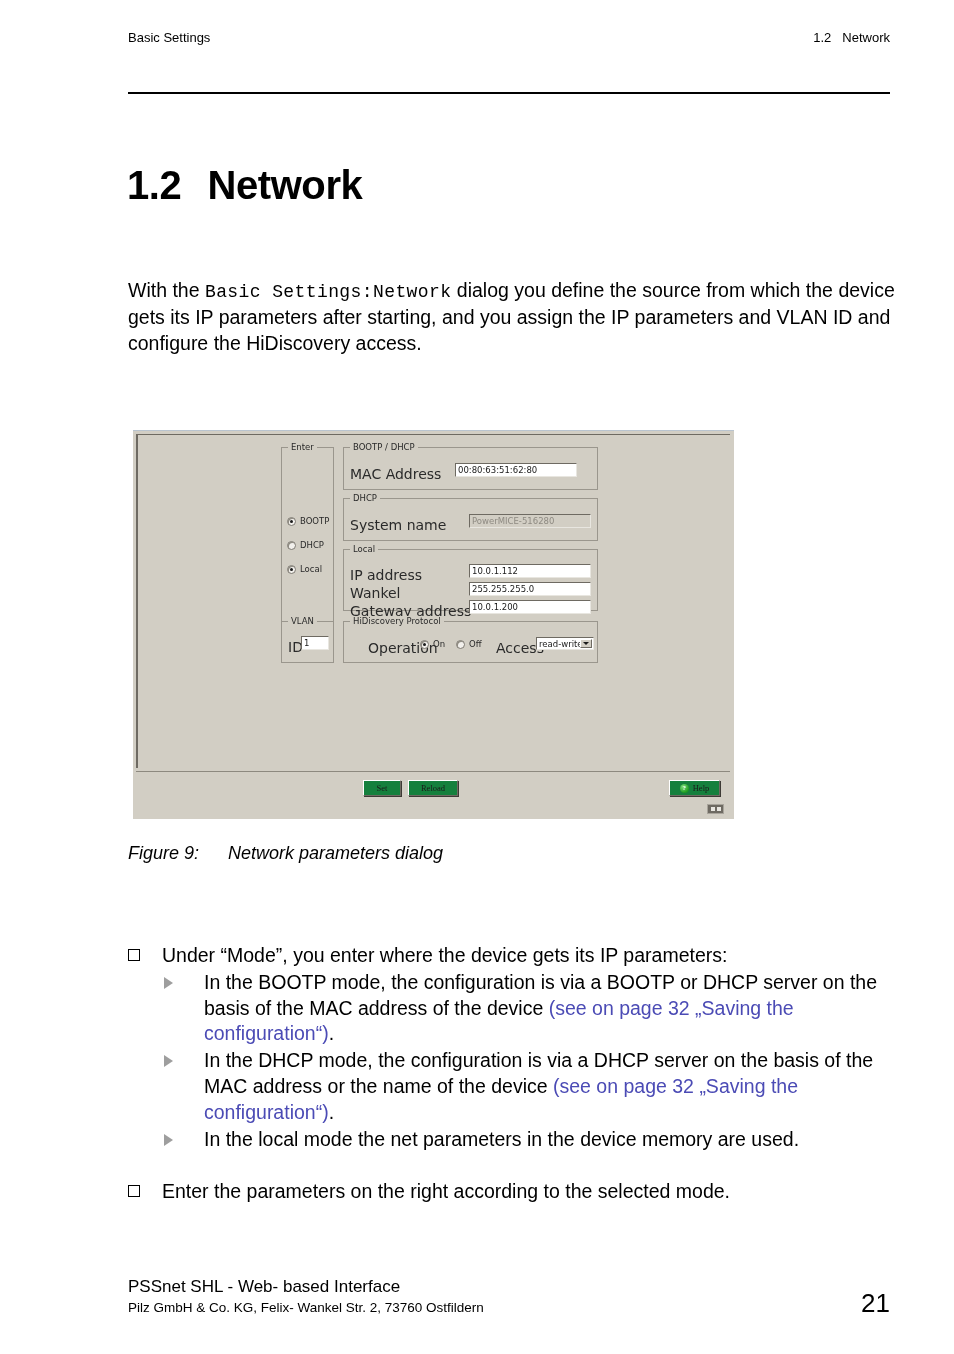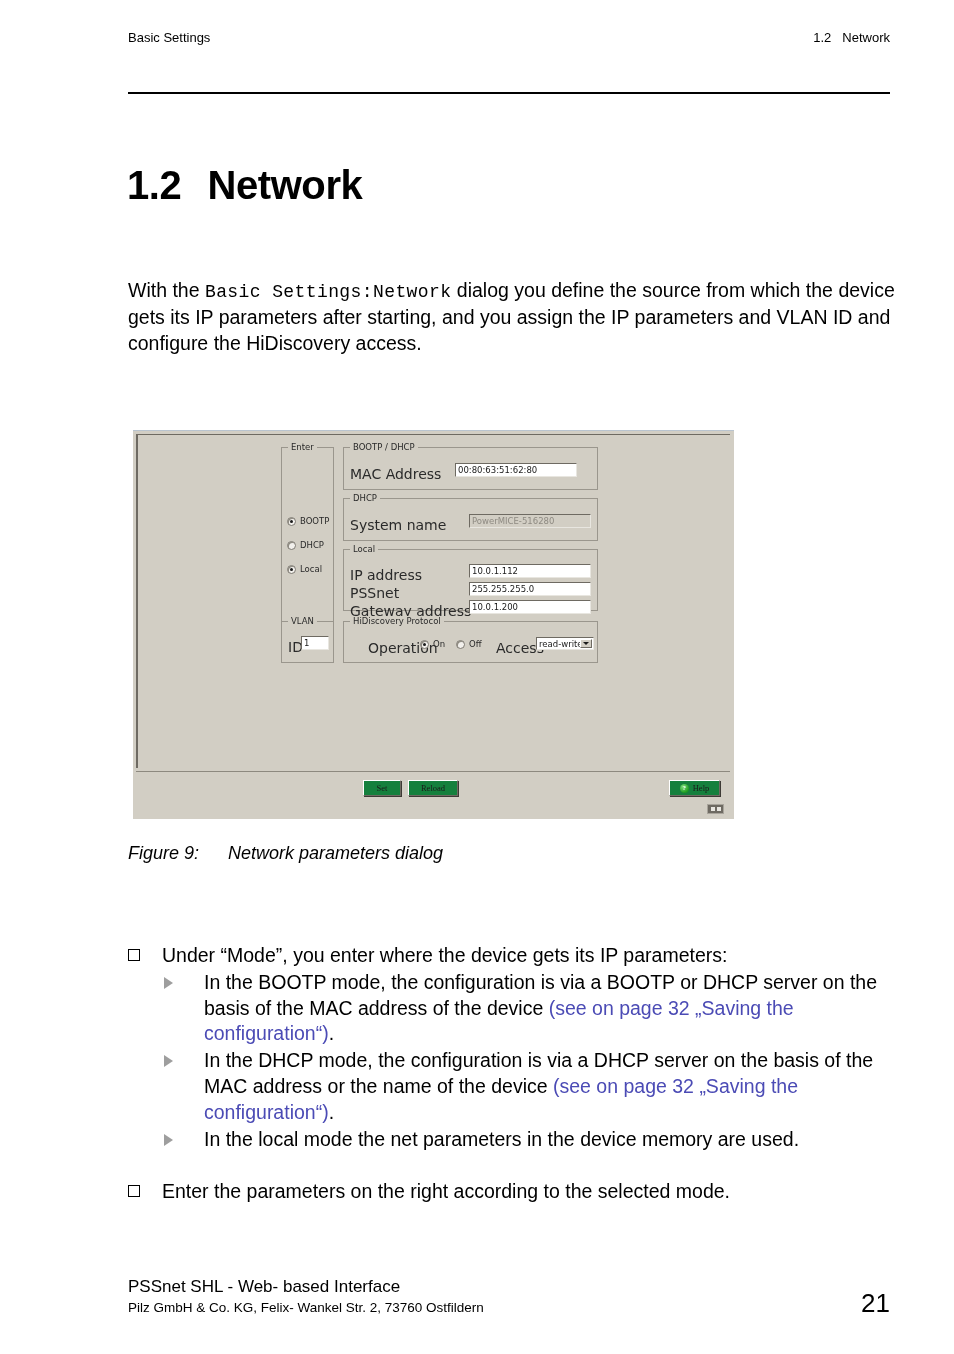--- a/index.html
+++ b/index.html
@@ -375,21 +375,21 @@
     <div class="grp" style="left:205px; top:63px; width:255px; height:43px;">
       <span class="legend">DHCP</span>
       <span class="fld-label" style="left:6px; top:18px;">System name</span>
       <div class="txtbox disabled" style="left:125px; top:15px; width:122px; height:14px;">PowerMICE-516280</div>
     </div>
 
     <div class="grp" style="left:205px; top:114px; width:255px; height:62px;">
       <span class="legend">Local</span>
       <span class="fld-label" style="left:6px; top:17px;">IP address</span>
       <div class="txtbox" style="left:125px; top:14px; width:122px; height:14px;">10.0.1.112</div>
-      <span class="fld-label" style="left:6px; top:35px;">PSSnet</span>
+      <span class="fld-label" style="left:6px; top:35px;">Wankel</span>
       <div class="txtbox" style="left:125px; top:32px; width:122px; height:14px;">255.255.255.0</div>
       <span class="fld-label" style="left:6px; top:53px;">Gateway address</span>
       <div class="txtbox" style="left:125px; top:50px; width:122px; height:14px;">10.0.1.200</div>
     </div>
 
     <div class="grp" style="left:143px; top:186px; width:53px; height:42px;">
       <span class="legend">VLAN</span>
       <span class="fld-label" style="left:6px; top:17px;">ID</span>
       <div class="txtbox" style="left:19px; top:14px; width:28px; height:14px;">1</div>
     </div>

